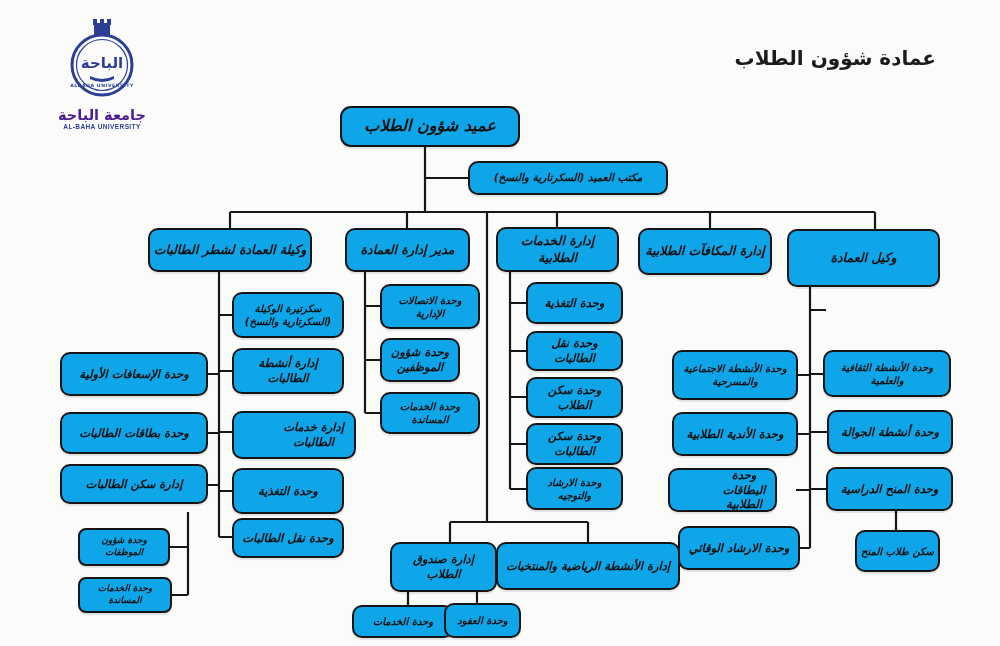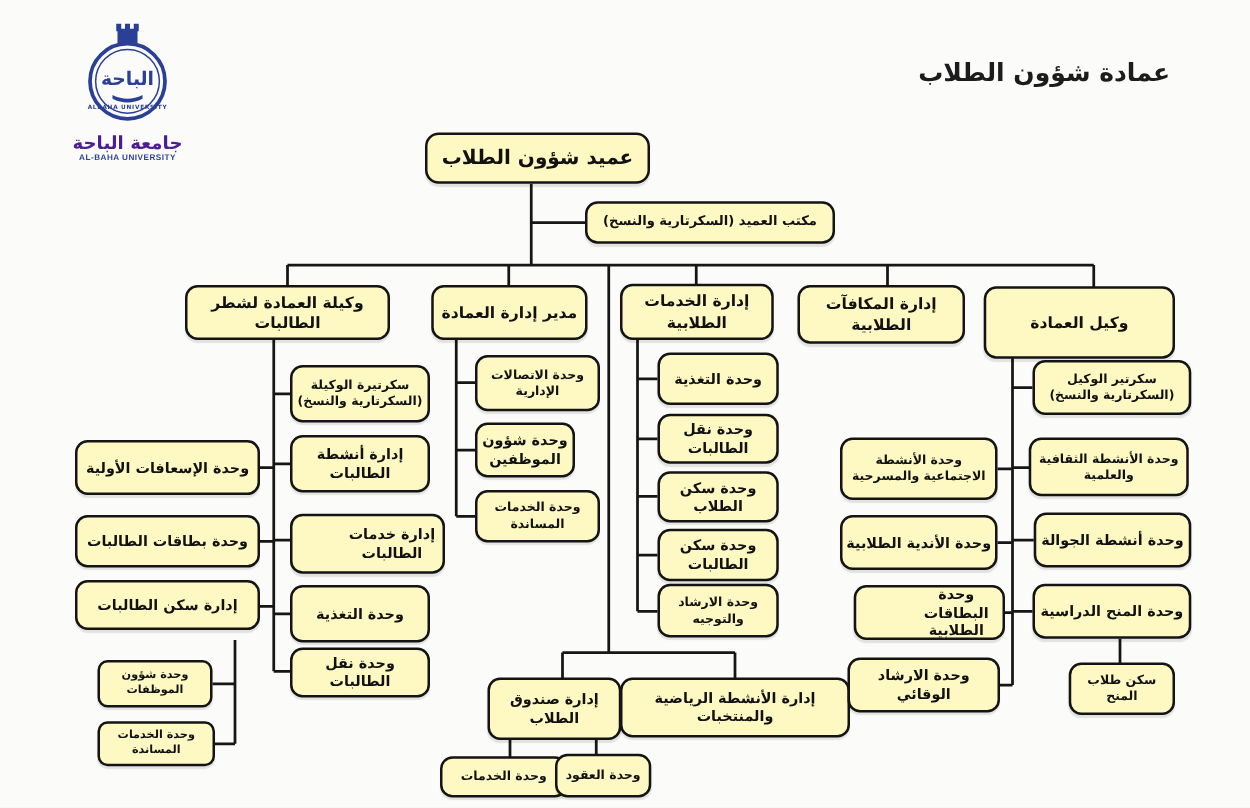--- a/index.html
+++ b/index.html
@@ -13,32 +13,33 @@
     margin:0 auto;
     background:#fbfbfa;
     overflow:hidden;
     direction:rtl;
   }
   #wires{position:absolute;inset:0;z-index:1;}
   .box{
     position:absolute;
     z-index:2;
     box-sizing:border-box;
-    background:#fef9c3;
+    background:#0ea5e9;
     border:2.4px solid #141414;
     border-radius:10px;
     display:flex;align-items:center;justify-content:center;
     text-align:center;
     font-weight:bold;
     font-size:11.5px;
     line-height:1.3;
     color:#111;
     padding:2px 3px;
     direction:rtl;
     box-shadow:0 2px 1px rgba(0,0,0,0.10);
+    font-style:italic;
   }
   .box.big{font-size:16px;border-radius:11px;}
   .box.mid{font-size:12.5px;}
   .box.small{font-size:10px;}
   .box.tiny{font-size:9px;border-radius:8px;}
   .title{
     position:absolute;top:46px;right:64px;z-index:2;
     font-size:20px;font-weight:bold;color:#1c1c1c;
     direction:rtl;
   }
@@ -128,22 +129,21 @@
   <div class="box" style="left:526px;top:423px;width:97px;height:42px;">وحدة سكن الطالبات</div>
   <div class="box small" style="left:526px;top:467px;width:97px;height:43px;">وحدة الارشاد والتوجيه</div>
 
   <div class="box" style="left:390px;top:542px;width:107px;height:50px;">إدارة صندوق الطلاب</div>
   <div class="box" style="left:496px;top:542px;width:184px;height:48px;">إدارة الأنشطة الرياضية والمنتخبات</div>
   <div class="box small" style="left:352px;top:605px;width:102px;height:33px;">وحدة الخدمات</div>
   <div class="box small" style="left:444px;top:603px;width:77px;height:35px;">وحدة العقود</div>
 
   <div class="box small" style="left:672px;top:350px;width:126px;height:50px;">وحدة الأنشطة الاجتماعية والمسرحية</div>
   <div class="box" style="left:672px;top:412px;width:126px;height:44px;">وحدة الأندية الطلابية</div>
-  <div class="box" style="left:683px;top:468px;width:121px;height:44px;padding-left:46px;">وحدة البطاقات الطلابية</div>
+  <div class="box" style="left:668px;top:468px;width:109px;height:44px;padding-left:46px;">وحدة البطاقات الطلابية</div>
   <div class="box" style="left:678px;top:526px;width:122px;height:44px;">وحدة الارشاد الوقائي</div>
 
-  <div class="box small" style="left:826px;top:288px;width:127px;height:44px;">سكرتير الوكيل (السكرتارية والنسخ)</div>
   <div class="box small" style="left:823px;top:350px;width:128px;height:47px;">وحدة الأنشطة الثقافية والعلمية</div>
   <div class="box" style="left:827px;top:410px;width:126px;height:44px;">وحدة أنشطة الجوالة</div>
   <div class="box" style="left:826px;top:467px;width:127px;height:44px;">وحدة المنح الدراسية</div>
   <div class="box small" style="left:855px;top:530px;width:85px;height:42px;">سكن طلاب المنح</div>
 
 </div>
 
 </body></html>

